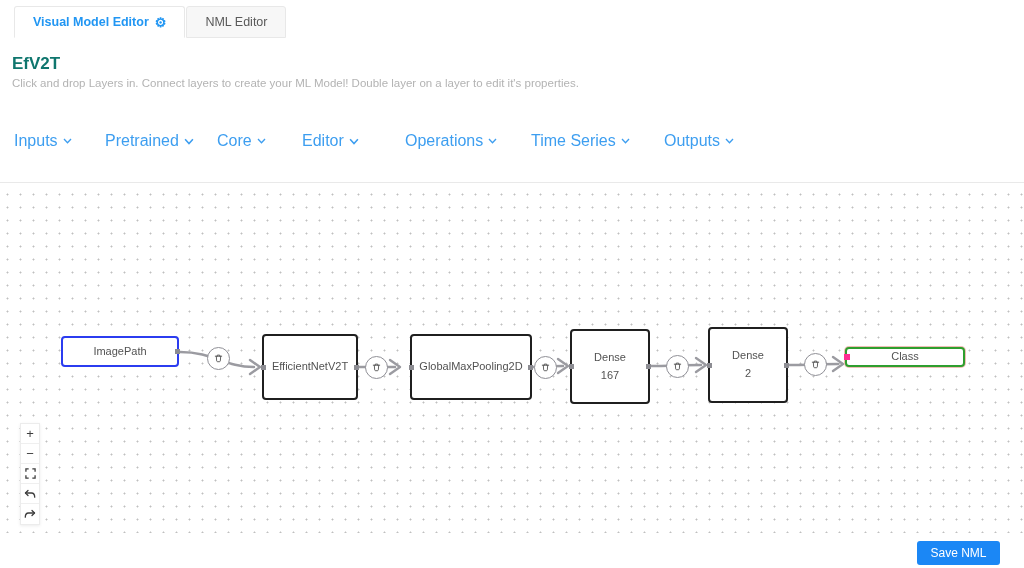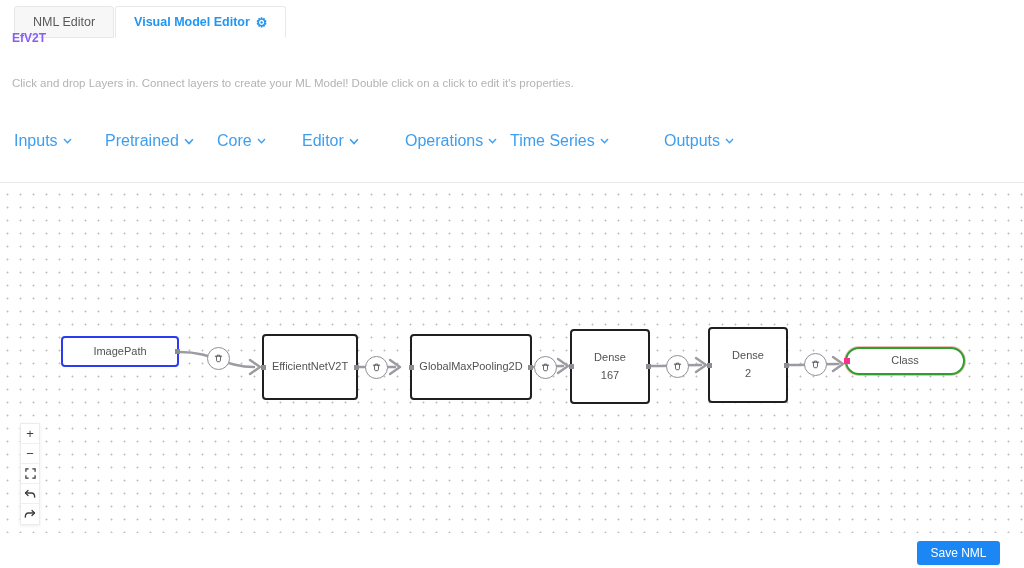--- a/index.html
+++ b/index.html
@@ -17,21 +17,21 @@
     border-radius:3px 3px 0 0; background:#f7f7f7; color:#595959;
   }
   .tab.active {
     background:#fff; color:#2196f3; font-weight:bold; border-bottom-color:#fff;
   }
   .tab + .tab { margin-left:1px; }
   .gear { font-size:13px; line-height:1; color:#2196f3; }
 
   
   .page-title {
-    position:absolute; top:31px; left:12px; font-size:12px; font-weight:bold; color:#8b5cf6;
+    position:absolute; top:54px; left:12px; font-size:17px; font-weight:bold; color:#0f766e;
   }
   .page-desc {
     position:absolute; top:77px; left:12px; font-size:11.5px; color:#b3b3b3;
   }
 
   
   .menubar { position:absolute; top:132px; left:0; width:100%; height:20px; }
   .menu-item {
     position:absolute; display:flex; align-items:center; gap:5px;
     font-size:16px; color:#3d9ef0; cursor:pointer; white-space:nowrap;
@@ -59,23 +59,22 @@
   .node .handle.left  { left:-3px; }
   .node .handle.right { right:-3px; }
   .node .handle.pink  { width:6px; height:6px; margin-top:-3px; background:#ff2d92; }
 
   .node-imagepath { left:61px; top:153px; width:118px; height:31px; border-color:#2b3cf0;text-align:center; }
   .node-efficientnetv2t { left:262px; top:151px; width:96px; height:66px; font-size:11px;justify-content:center; }
   .node-globalmaxpooling2d { left:402px; top:151px; width:122px; height:66px;margin-left:8px; }
   .node-dense-128 { left:570px; top:146px; width:80px; height:75px; }
   .node-dense-2 { left:708px; top:144px; width:80px; height:76px; }
   .node-class {
-    left:845px; top:164px; width:120px; height:28px; border-color:#2e9e2e;
+    left:845px; top:164px; width:120px; height:20px; border-color:#2e9e2e;
     box-shadow:0 0 0 1px rgba(214,110,90,.45);
-    border-radius:16px;
   }
 
   .edge-btn {
     position:absolute; width:23px; height:23px; border-radius:50%;
     background:#fff; border:1.5px solid #8f8f96; display:flex; align-items:center;
     justify-content:center; cursor:pointer; padding:0;
   }
   .edge-btn svg { display:block; }
 
   
@@ -97,31 +96,31 @@
     background:#1b87f5; color:#fff; font-size:12px; border:none; border-radius:3px;
     cursor:pointer; font-family:"Liberation Sans", sans-serif;
   }
 </style>
 </head>
 <body>
 
 <div class="app">
 
   <div class="tabbar">
-    <div class="tab">
-      <span>NML Editor</span>
-    </div>
     <div class="tab active">
       <span>Visual Model Editor</span>
       <span class="gear">⚙</span>
     </div>
+    <div class="tab">
+      <span>NML Editor</span>
+    </div>
   </div>
 
   <div class="page-title">EfV2T</div>
-  <div class="page-desc">Click and drop Layers in. Connect layers to create your ML Model! Double click on a click to edit it's properties.</div>
+  <div class="page-desc">Click and drop Layers in. Connect layers to create your ML Model! Double layer on a layer to edit it's properties.</div>
 
   <div class="menubar">
     <div class="menu-item" style="left:14px">
       <span>Inputs</span>
       <svg width="9" height="6" viewBox="0 0 9 6">
           <polyline points="1,1 4.5,4.8 8,1" stroke="#3d9ef0" stroke-width="1.3" fill="none"></polyline>
         </svg>
     </div>
     <div class="menu-item" style="left:105px">
       <span>Pretrained</span>
@@ -140,21 +139,21 @@
       <svg width="10" height="7" viewBox="0 0 9 6">
           <polyline points="1,1 4.5,4.8 8,1" stroke="#3d9ef0" stroke-width="1.4" fill="none"></polyline>
         </svg>
     </div>
     <div class="menu-item" style="left:405px">
       <span>Operations</span>
       <svg width="9" height="6" viewBox="0 0 9 6">
           <polyline points="1,1 4.5,4.8 8,1" stroke="#3d9ef0" stroke-width="1.3" fill="none"></polyline>
         </svg>
     </div>
-    <div class="menu-item" style="left:510px">
+    <div class="menu-item" style="left:531px">
       <span>Time Series</span>
       <svg width="9" height="6" viewBox="0 0 9 6">
           <polyline points="1,1 4.5,4.8 8,1" stroke="#3d9ef0" stroke-width="1.3" fill="none"></polyline>
         </svg>
     </div>
     <div class="menu-item" style="left:664px">
       <span>Outputs</span>
       <svg width="9" height="6" viewBox="0 0 9 6">
           <polyline points="1,1 4.5,4.8 8,1" stroke="#3d9ef0" stroke-width="1.3" fill="none"></polyline>
         </svg>

